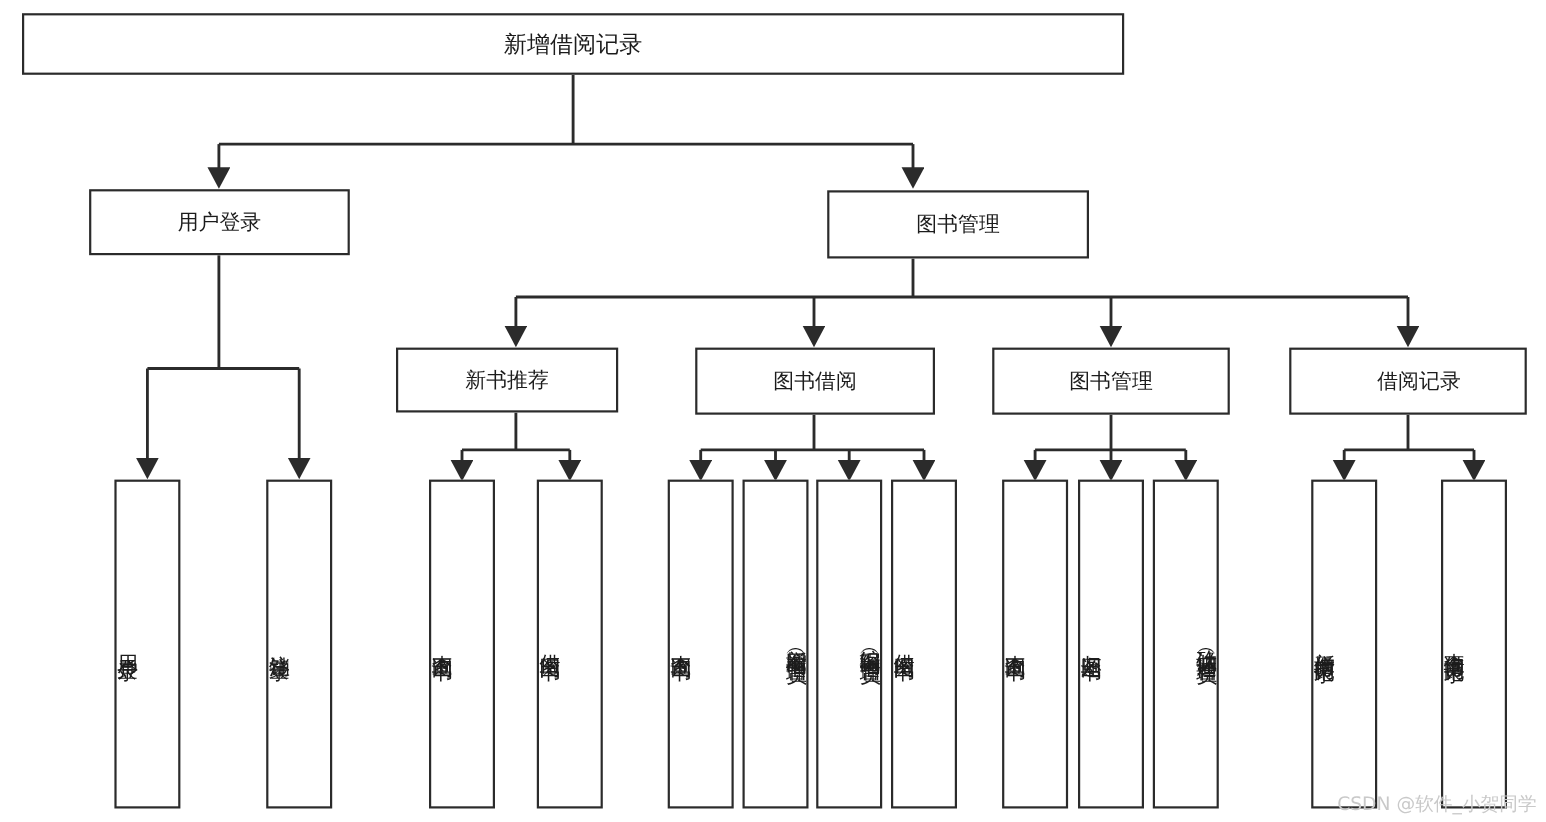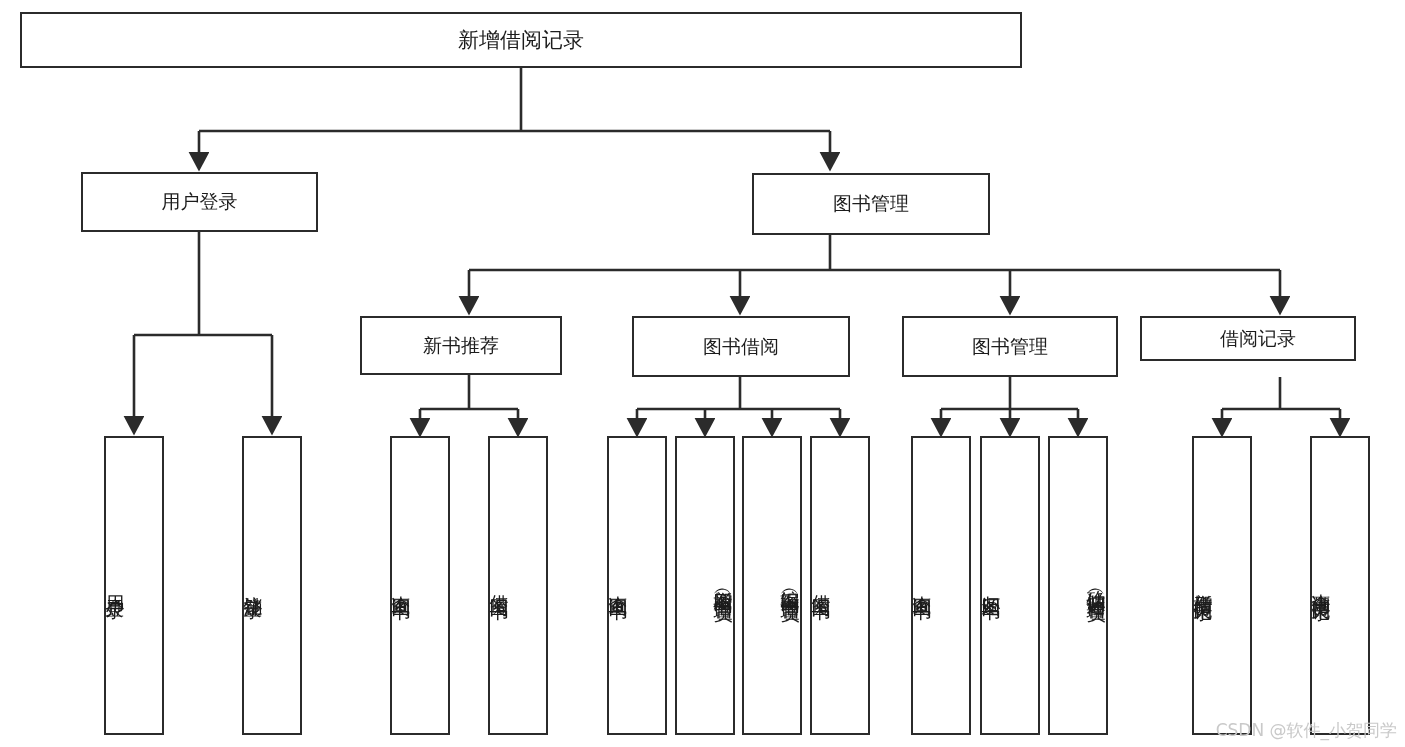--- a/index.html
+++ b/index.html
@@ -125,21 +125,21 @@
   </svg>
 
   <div class="node root" style="left:20px; top:12px; width:1002px; height:56px;">新增借阅记录</div>
 
   <div class="node lvl2" style="left:81px; top:172px; width:237px; height:60px;">用户登录</div>
   <div class="node lvl2" style="left:712px; top:173px; width:238px; height:62px;margin-left:40px;">图书管理</div>
 
   <div class="node lvl3" style="left:360px; top:316px; width:202px; height:59px;">新书推荐</div>
   <div class="node lvl3" style="left:632px; top:316px; width:218px; height:61px;">图书借阅</div>
   <div class="node lvl3" style="left:902px; top:316px; width:216px; height:61px;">图书管理</div>
-  <div class="node lvl3" style="left:1140px; top:316px; width:216px; height:45px;padding-left:20px;">借阅记录</div>
+  <div class="node lvl3" style="left:1172px; top:316px; width:216px; height:61px;padding-left:20px;">借阅记录</div>
 
   <div class="node leaf align-bottom" style="left:104px; top:436px; width:60px; height:299px;">用户登录</div>
   <div class="node leaf align-bottom" style="left:242px; top:436px; width:60px; height:299px;">注销登录</div>
 
   <div class="node leaf align-bottom" style="left:390px; top:436px; width:60px; height:299px;">查询图书</div>
   <div class="node leaf align-bottom" style="left:488px; top:436px; width:60px; height:299px;">借阅图书</div>
 
   <div class="node leaf align-bottom" style="left:607px; top:436px; width:60px; height:299px;">查询图书</div>
   <div class="node leaf align-top" style="left:675px; top:436px; width:60px; height:299px;">新增图书（管理员）</div>
   <div class="node leaf align-top" style="left:742px; top:436px; width:60px; height:299px;">编辑图书（管理员）</div>

